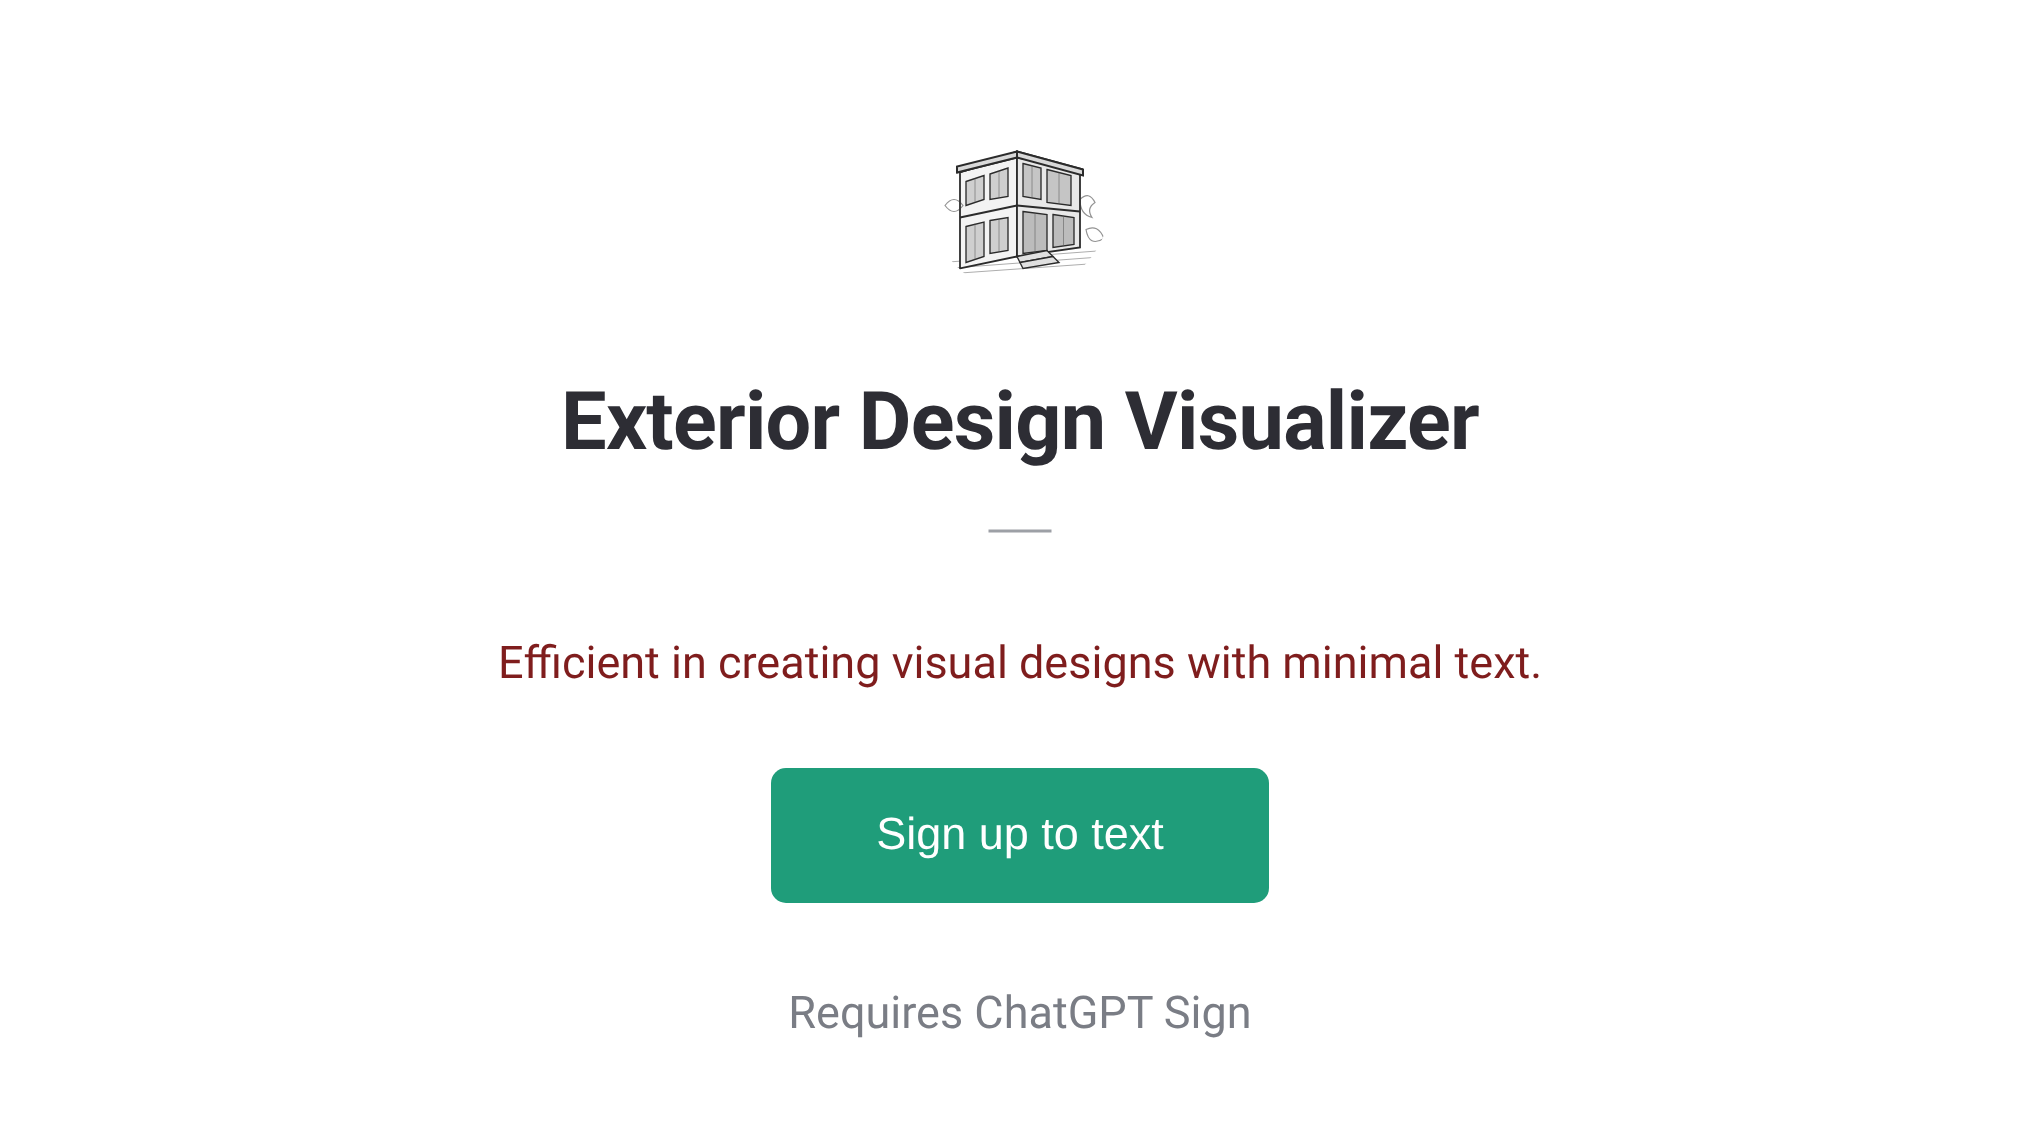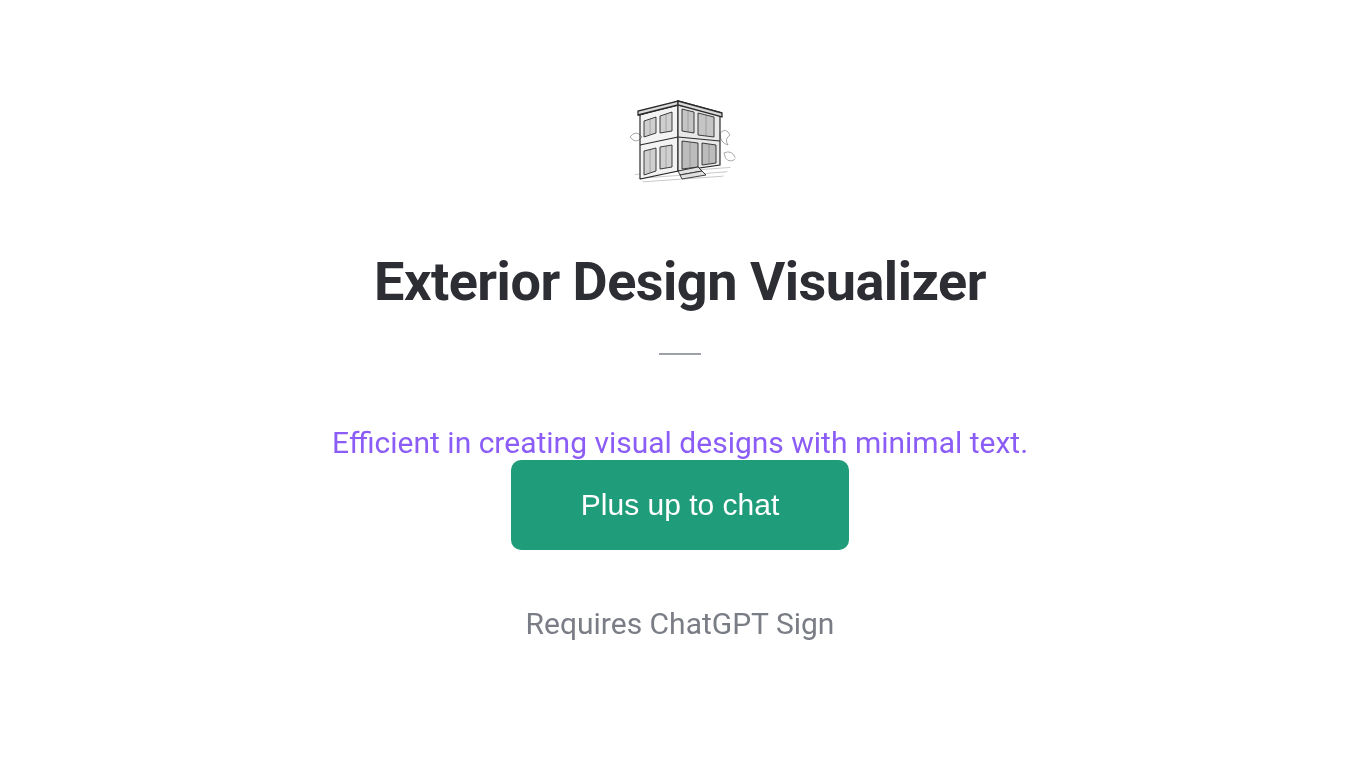--- a/index.html
+++ b/index.html
@@ -34,22 +34,23 @@
       margin-bottom: 40px;
     }
     .divider {
       width: 42px;
       height: 2px;
       background: #9da0a6;
       margin-bottom: 70px;
     }
     .description {
       font-size: 30px;
-      color: #8b5cf6;
+      color: #7f1d1d;
       text-align: center;
+      margin-bottom: 52px;
       font-weight: 400;
     }
     .cta-button {
       background: #1f9d7a;
       color: #ffffff;
       border: none;
       font-size: 30px;
       font-weight: 400;
       padding: 28px 70px;
       border-radius: 10px;
@@ -146,17 +147,17 @@
       </svg>
     </span>
   </div>
 
   <h1 class="title">Exterior Design Visualizer</h1>
 
   <div class="divider"></div>
 
   <p class="description">Efficient in creating visual designs with minimal text.</p>
 
-  <button class="cta-button">Plus up to chat</button>
+  <button class="cta-button">Sign up to text</button>
 
   <p class="requires">Requires ChatGPT Sign</p>
 
 </div>
 
 </body></html>

